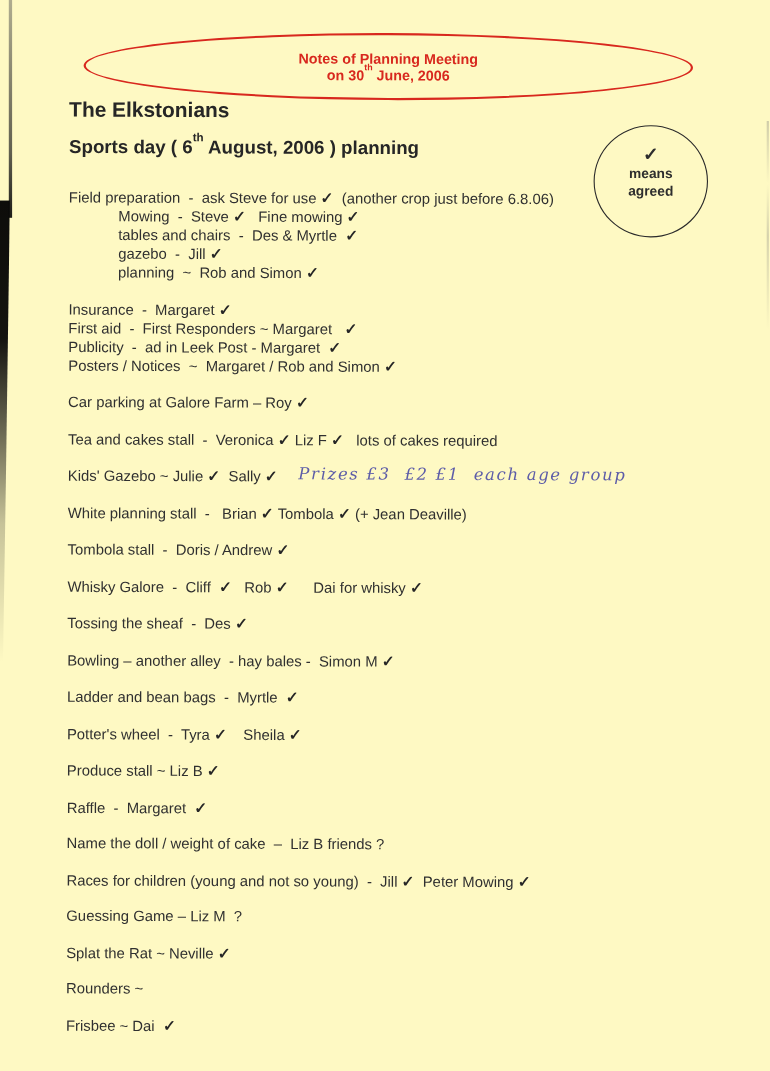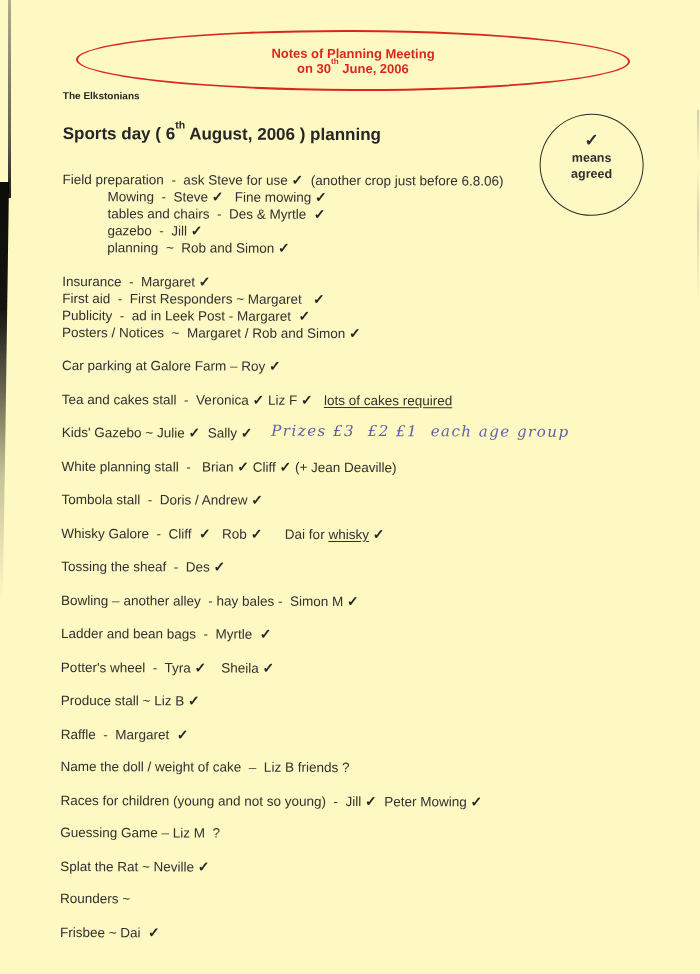--- a/index.html
+++ b/index.html
@@ -19,30 +19,30 @@
   
   .ellipse{position:absolute;left:76px;top:29px;width:550px;height:57px;
     border:2.5px solid #d8281e;border-radius:50%;
     display:flex;flex-direction:column;justify-content:center;align-items:center;
     color:#d8281e;font-weight:bold;font-size:13px;line-height:15px;text-align:center;}
   
   .legend-circle{position:absolute;left:540px;top:112px;width:104px;height:102px;
     border:1.6px solid #2a2a2a;border-radius:50%;text-align:center;box-sizing:border-box;padding-top:17px;}
   .lc-check{font-size:17px;font-weight:bold;line-height:18px;}
   .lc-t{font-size:12.5px;font-weight:bold;line-height:16px;}
-  h1.org{position:absolute;left:63px;top:90px;margin:0;font-size:10px;font-weight:bold;color:#262626;}
+  h1.org{position:absolute;left:63px;top:90px;margin:0;font-size:19px;font-weight:bold;color:#262626;}
   h2.title{position:absolute;left:63px;top:124px;margin:0;font-size:17px;font-weight:bold;color:#262626;}
   sup{font-size:62%;position:relative;top:-.45em;line-height:0;text-align:center;}
   
   .lines{position:absolute;left:63px;top:171px;width:632px;}
   .block{margin-bottom:16.5px;}
   .line{font-size:13.5px;line-height:16px;white-space:pre-wrap;color:#303030;}
   .line.indent{padding-left:45px;}
   .check{font-weight:700;font-size:14px;color:#262626;}
-  .ul{text-decoration:underline;text-underline-offset:2px;}
+  .ul{text-underline-offset:2px;}
   .hand{font-family:"DejaVu Serif",serif;font-style:italic;color:#5d5da8;
     font-size:15px;letter-spacing:1.5px;position:relative;top:-2px;}
 </style>
 </head>
 <body>
 
 <div class="page">
   <div class="edge-line"></div>
   <div class="edge-wedge"></div>
   <div class="right-marks"></div>
@@ -81,21 +81,21 @@
         <div class="block">
           <div class="line"><span>Car parking at Galore Farm – Roy </span><span class="check">✓</span></div>
         </div>
         <div class="block">
           <div class="line"><span>Tea and cakes stall  -  Veronica </span><span class="check">✓</span><span> Liz F </span><span class="check">✓</span><span>   </span><span class="ul">lots of cakes required</span></div>
         </div>
         <div class="block">
           <div class="line"><span>Kids' Gazebo ~ Julie </span><span class="check">✓</span><span>  Sally </span><span class="check">✓</span><span>     </span><span class="hand">Prizes £3  £2 £1  each age group</span></div>
         </div>
         <div class="block">
-          <div class="line"><span>White planning stall  -   Brian </span><span class="check">✓</span><span> Cliff </span><span class="check">✓</span><span> (+ Jean Deaville)</span></div>
+          <div class="line"><span>White planning stall  -   Brian </span><span class="check">✓</span><span> Tombola </span><span class="check">✓</span><span> (+ Jean Deaville)</span></div>
         </div>
         <div class="block">
           <div class="line"><span>Tombola stall  -  Doris / Andrew </span><span class="check">✓</span></div>
         </div>
         <div class="block">
           <div class="line"><span>Whisky Galore  -  Cliff  </span><span class="check">✓</span><span>   Rob </span><span class="check">✓</span><span>      Dai for </span><span class="ul">whisky</span><span> </span><span class="check">✓</span></div>
         </div>
         <div class="block">
           <div class="line"><span>Tossing the sheaf  -  Des </span><span class="check">✓</span></div>
         </div>

